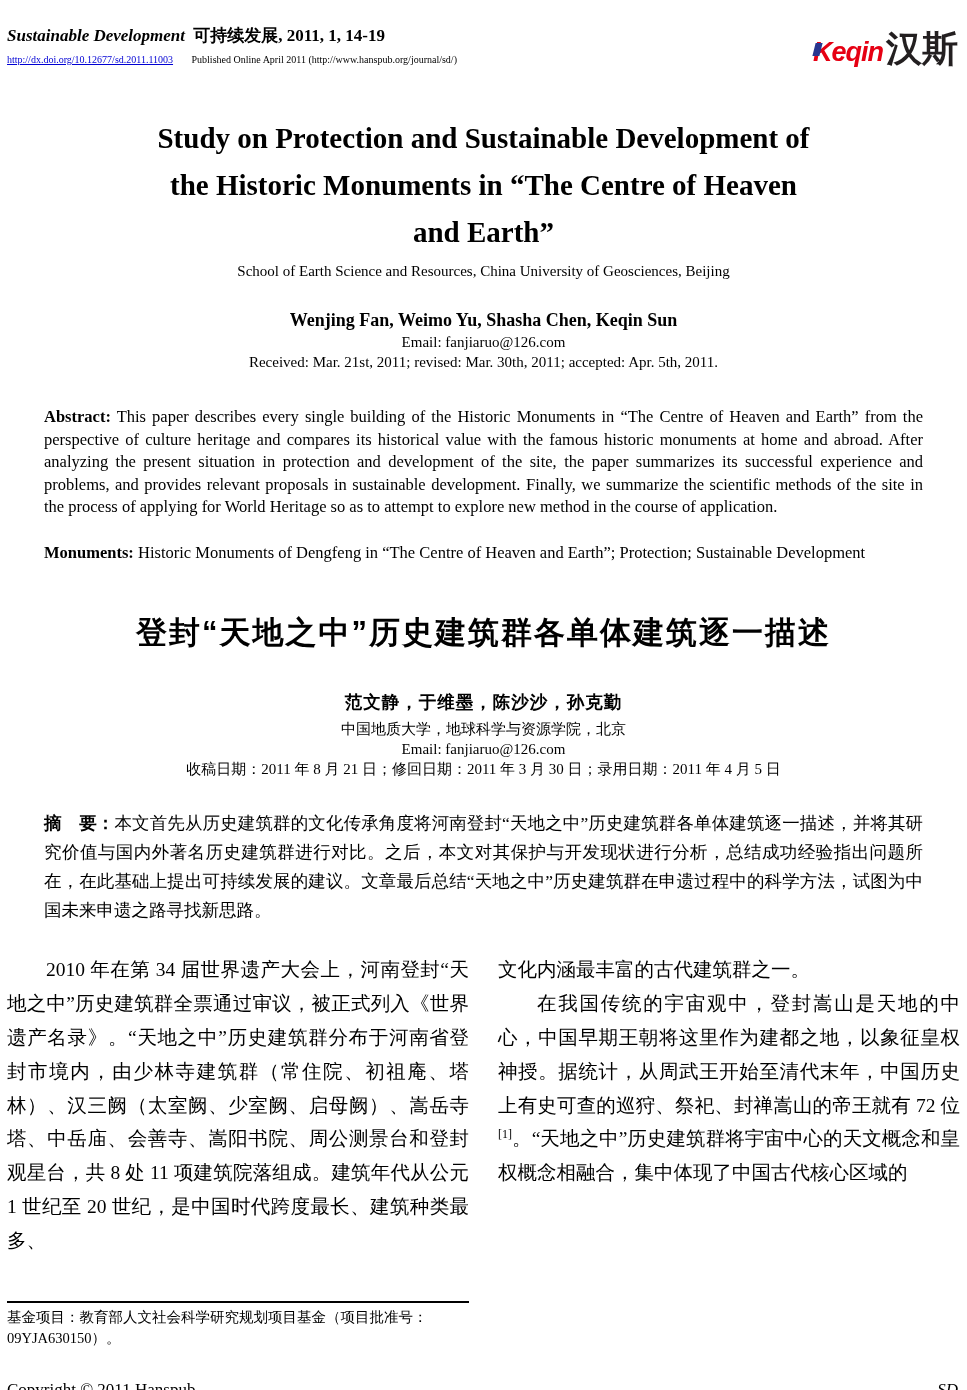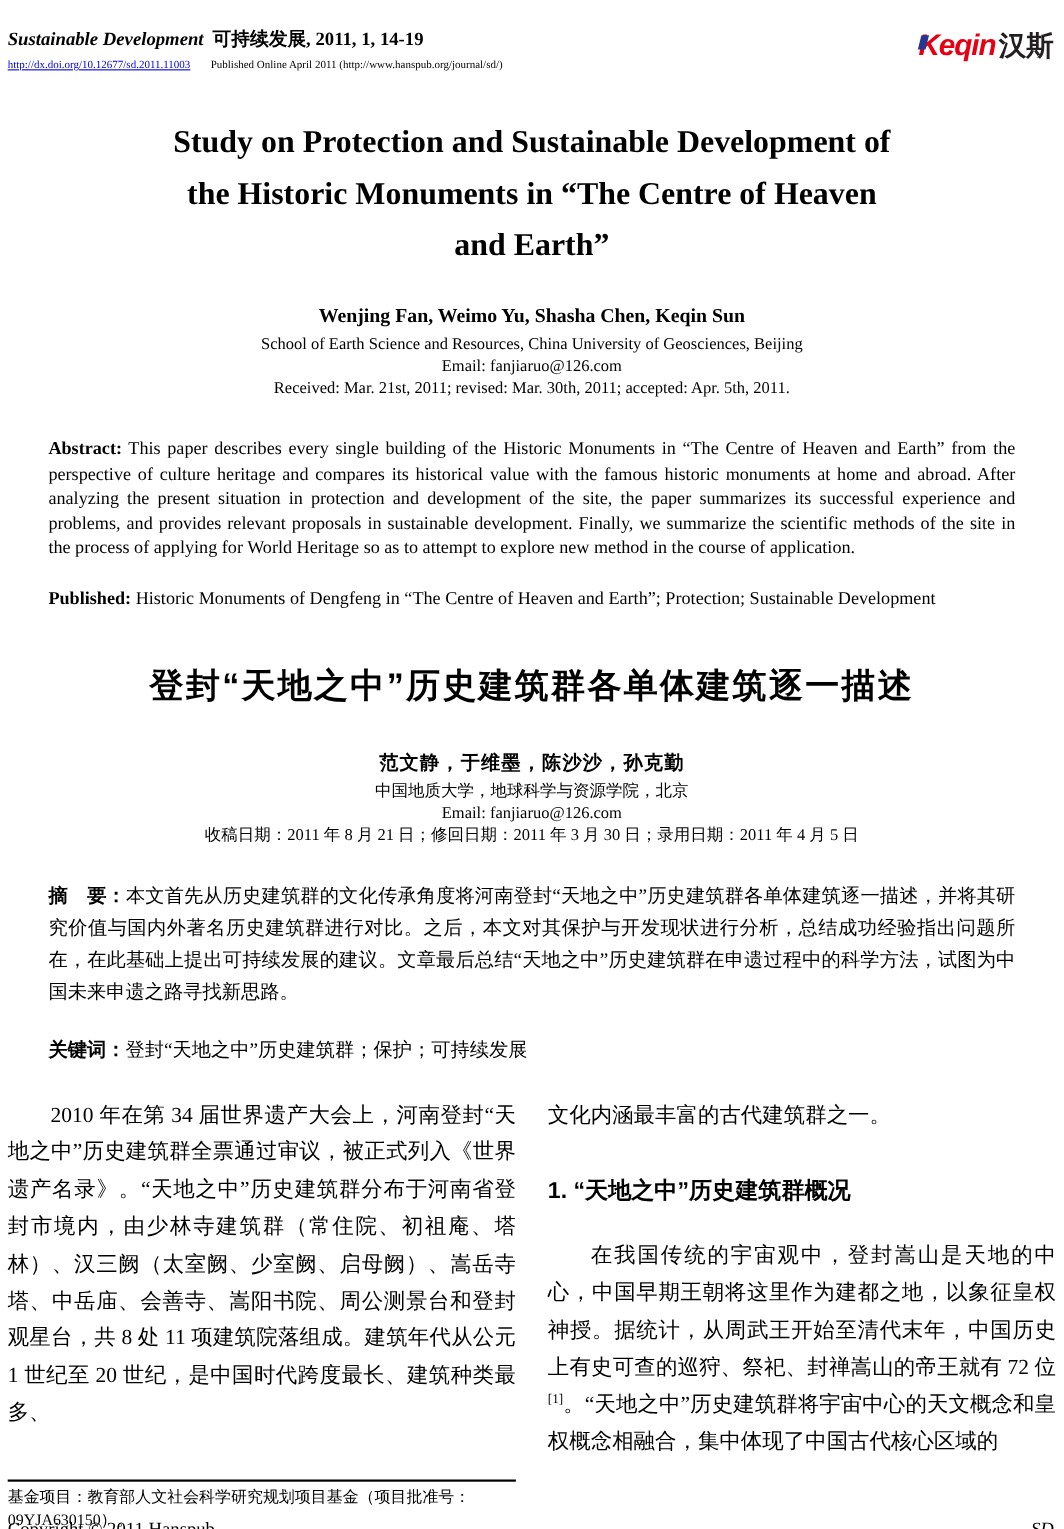--- a/index.html
+++ b/index.html
@@ -39,21 +39,21 @@
     content: "";
     position: absolute;
     left: 1px; top: 6px;
     width: 7px; height: 13px;
     background: #28368f;
     transform: skewX(-14deg);
   }
   .logo-zh {
     color: #231f20;
     font-weight: bold;
-    font-size: 25px;
+    font-size: 36px;
     font-family: "Liberation Sans", sans-serif;
     margin-left: 3px;
   }
 
   
   .title-en {
     margin: 41px 40px 0 40px;
     text-align: center;
     font-size: 29px;
     font-weight: bold;
@@ -161,51 +161,49 @@
       <span class="logo-en">Keqin</span><span class="logo-zh">汉斯</span>
     </div>
   </div>
 
   <div class="title-en">
     <div>Study on Protection and Sustainable Development of</div>
     <div>the Historic Monuments in “The Centre of Heaven</div>
     <div>and Earth”</div>
   </div>
 
+  <div class="center affil first-affil">School of Earth Science and Resources, China University of Geosciences, Beijing</div>
   <div class="center authors-en">Wenjing Fan, Weimo Yu, Shasha Chen, Keqin Sun</div>
-  <div class="center affil first-affil">School of Earth Science and Resources, China University of Geosciences, Beijing</div>
   <div class="center affil">Email: fanjiaruo@126.com</div>
   <div class="center affil">Received: Mar. 21st, 2011; revised: Mar. 30th, 2011; accepted: Apr. 5th, 2011.</div>
 
   <p class="abs"><span class="lbl">Abstract:</span> <span>This paper describes every single building of the Historic Monuments in “The Centre of Heaven and Earth” from the perspective of culture heritage and compares its historical value with the famous historic monuments at home and abroad. After analyzing the present situation in protection and development of the site, the paper summarizes its successful experience and problems, and provides relevant proposals in sustainable development. Finally, we summarize the scientific methods of the site in the process of applying for World Heritage so as to attempt to explore new method in the course of application.</span></p>
 
-  <p class="kw"><span class="lbl">Published:</span> <span>Historic Monuments of Dengfeng in “The Centre of Heaven and Earth”; Protection; Sustainable Development</span></p>
+  <p class="kw"><span class="lbl">Monuments:</span> <span>Historic Monuments of Dengfeng in “The Centre of Heaven and Earth”; Protection; Sustainable Development</span></p>
 
   <div class="title-zh">登封“天地之中”历史建筑群各单体建筑逐一描述</div>
 
   <div class="center authors-zh">范文静，于维墨，陈沙沙，孙克勤</div>
   <div class="center affil first-affil">中国地质大学，地球科学与资源学院，北京</div>
   <div class="center affil">Email: fanjiaruo@126.com</div>
   <div class="center affil">收稿日期：2011 年 8 月 21 日；修回日期：2011 年 3 月 30 日；录用日期：2011 年 4 月 5 日</div>
 
   <p class="abs-zh"><span class="lbl">摘　要：</span><span>本文首先从历史建筑群的文化传承角度将河南登封“天地之中”历史建筑群各单体建筑逐一描述，并将其研究价值与国内外著名历史建筑群进行对比。之后，本文对其保护与开发现状进行分析，总结成功经验指出问题所在，在此基础上提出可持续发展的建议。文章最后总结“天地之中”历史建筑群在申遗过程中的科学方法，试图为中国未来申遗之路寻找新思路。</span></p>
 
-  <p class="kw-zh"><span class="lbl">关键词：</span><span>登封“天地之中”历史建筑群；保护；可持续发展</span></p>
 
   <div class="cols">
     <div class="col">
       <p class="zh-body indent">2010 年在第 34 届世界遗产大会上，河南登封“天地之中”历史建筑群全票通过审议，被正式列入《世界遗产名录》。“天地之中”历史建筑群分布于河南省登封市境内，由少林寺建筑群（常住院、初祖庵、塔林）、汉三阙（太室阙、少室阙、启母阙）、嵩岳寺塔、中岳庙、会善寺、嵩阳书院、周公测景台和登封观星台，共 8 处 11 项建筑院落组成。建筑年代从公元 1 世纪至 20 世纪，是中国时代跨度最长、建筑种类最多、</p>
       <div class="footnote">
         <div class="fn-rule"></div>
         <p class="fn-text">基金项目：教育部人文社会科学研究规划项目基金（项目批准号：09YJA630150）。</p>
       </div>
     </div>
     <div class="col">
       <p class="zh-body">文化内涵最丰富的古代建筑群之一。</p>
-      <h2 class="sec">1. “天地之中”历史建筑群概况</h2>
       <p class="zh-body indent"><span>在我国传统的宇宙观中，登封嵩山是天地的中心，中国早期王朝将这里作为建都之地，以象征皇权神授。据统计，从周武王开始至清代末年，中国历史上有史可查的巡狩、祭祀、封禅嵩山的帝王就有 72 位</span><sup class="ref">[1]</sup><span>。“天地之中”历史建筑群将宇宙中心的天文概念和皇权概念相融合，集中体现了中国古代核心区域的</span></p>
     </div>
   </div>
 
   <div class="ftr">
     <span>Copyright © 2011 Hanspub</span>
     <span class="sd">SD</span>
   </div>
 
 </div>

